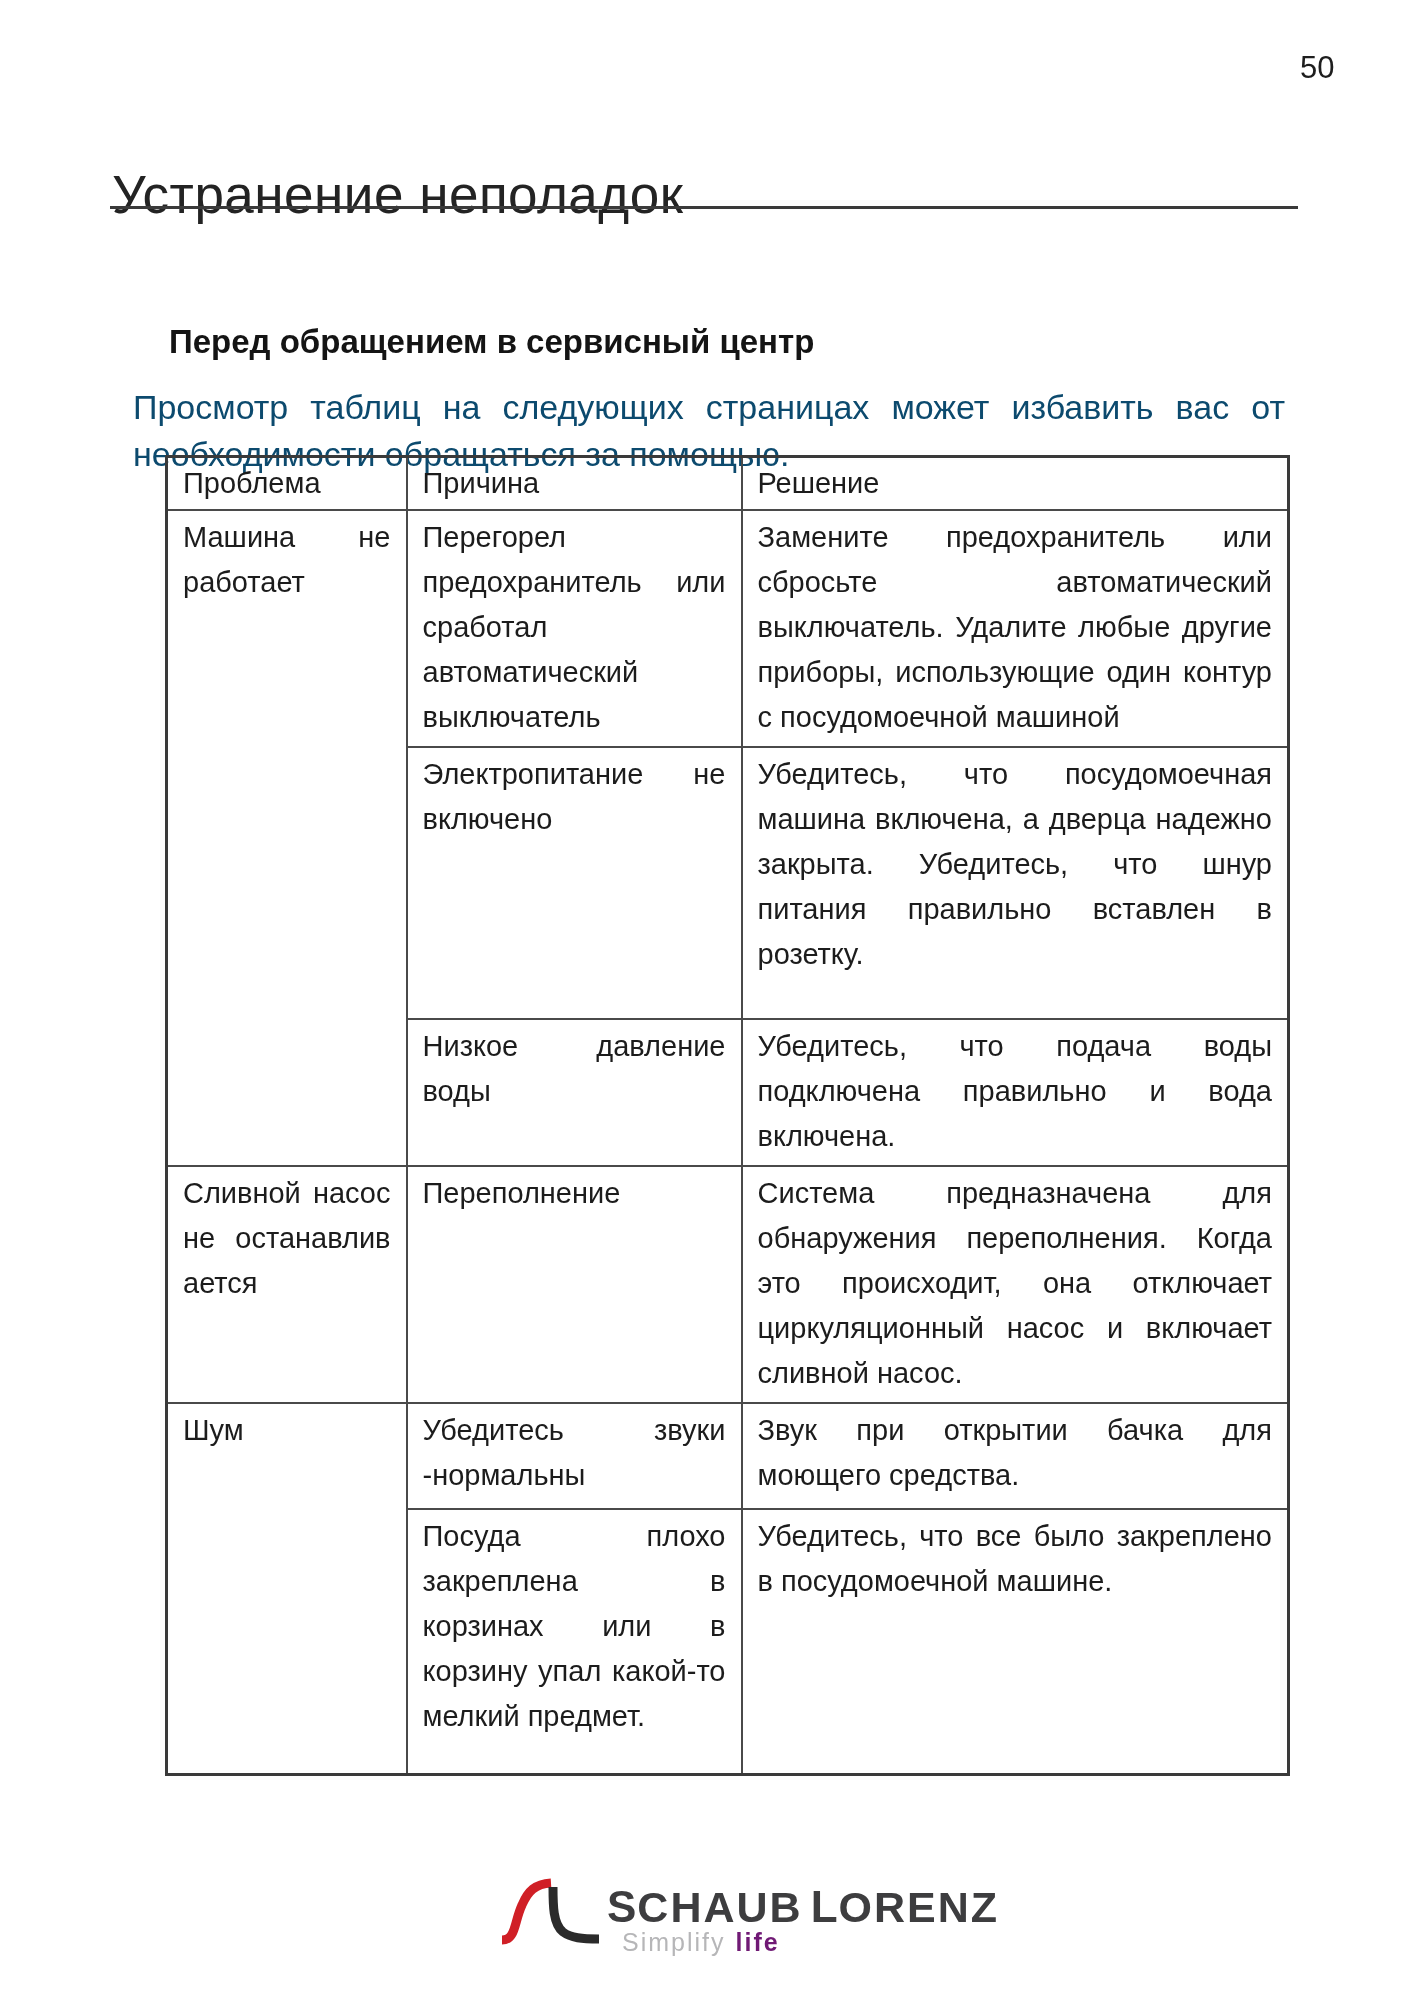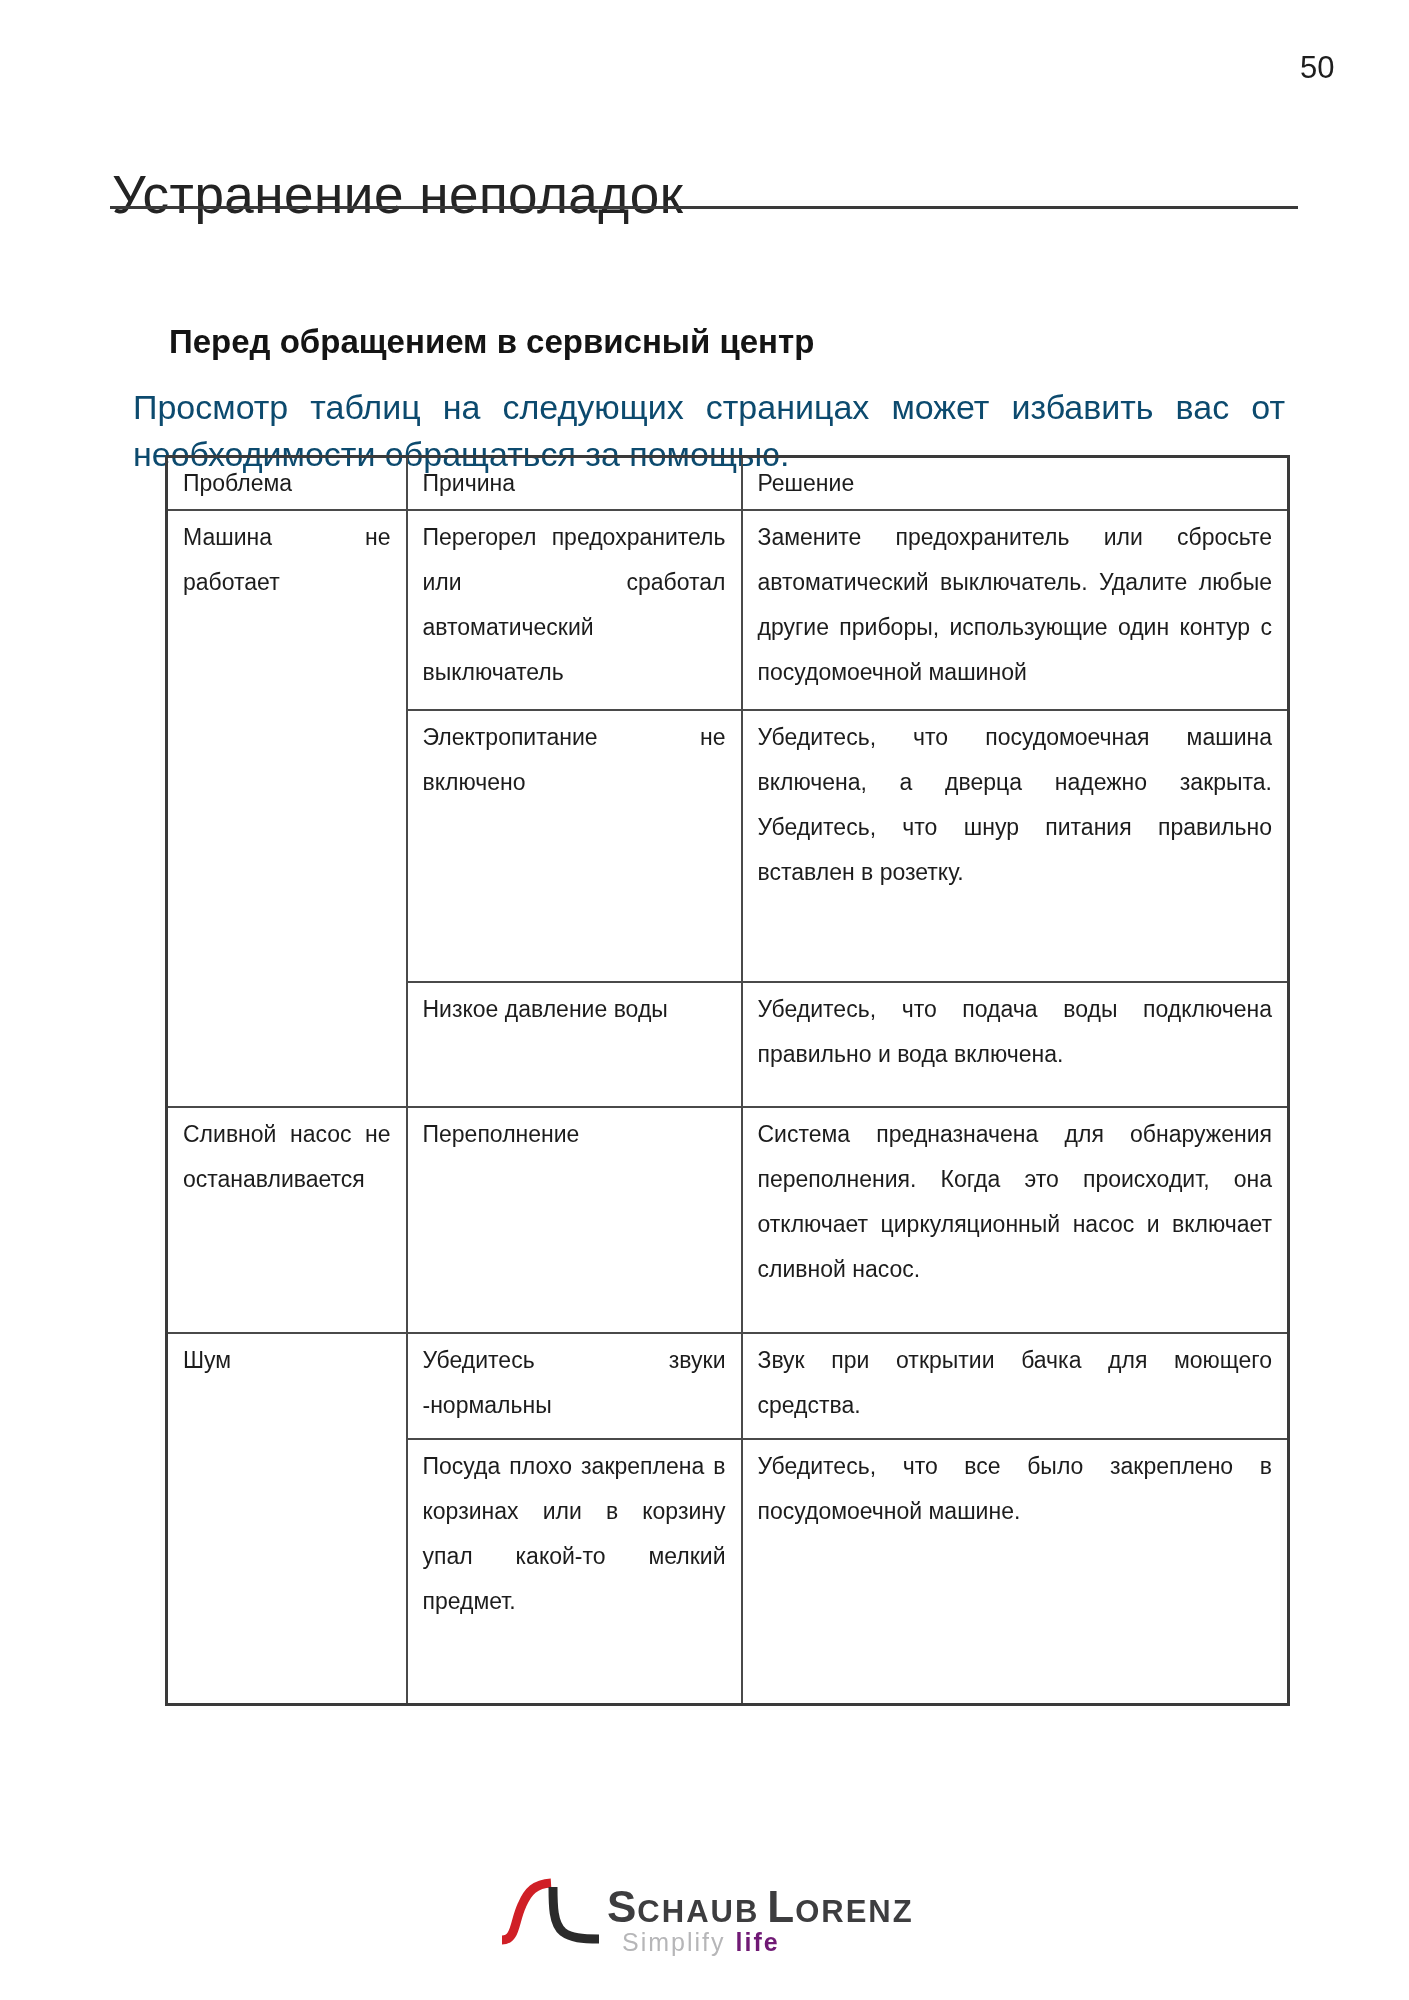--- a/index.html
+++ b/index.html
@@ -30,40 +30,40 @@
   table.trouble {
     position:absolute; left:165px; top:455px; width:1122px;
     border-collapse:collapse; table-layout:fixed;
     border:3px solid #3a3a3a;
   }
   table.trouble col.c1 { width:240px; }
   table.trouble col.c2 { width:335px; }
   table.trouble col.c3 { width:547px; }
   table.trouble th, table.trouble td {
     border:2px solid #4a4a4a;
-    font-size:23px; line-height:45px; color:#1c1c1c;
+    font-size:29px; line-height:45px; color:#1c1c1c;
     padding:4px 15px 6px 15px;
     vertical-align:top; text-align:justify;
     overflow:hidden;
   }
   table.trouble th {
     font-weight:400; text-align:left; vertical-align:middle;
     padding:2px 15px; height:47px;
   }
   td.problem { padding-right:48px; }
   td.vmid { vertical-align:middle; }
 
   
   .brand-mark { position:absolute; left:498px; top:1876px; }
   .brand-text {
     position:absolute; left:607px; top:1882px;
     color:#3d3d3f; font-weight:700; letter-spacing:1px; white-space:nowrap;
   }
   .brand-text .lg { font-size:44px; }
-  .brand-text .sm { font-size:31px; letter-spacing:2px; }
+  .brand-text .sm { font-size:43px; letter-spacing:2px; }
   .brand-text .gap { margin-left:8px; }
   .tagline {
     position:absolute; left:622px; top:1928px;
     font-size:25px; font-weight:400; letter-spacing:2px; white-space:nowrap;
   }
   .tagline .w1 { color:#b6b6b8; }
   .tagline .w2 { color:#701a75; font-weight:700; margin-left:10px; }
 </style>
 </head>
 <body>

